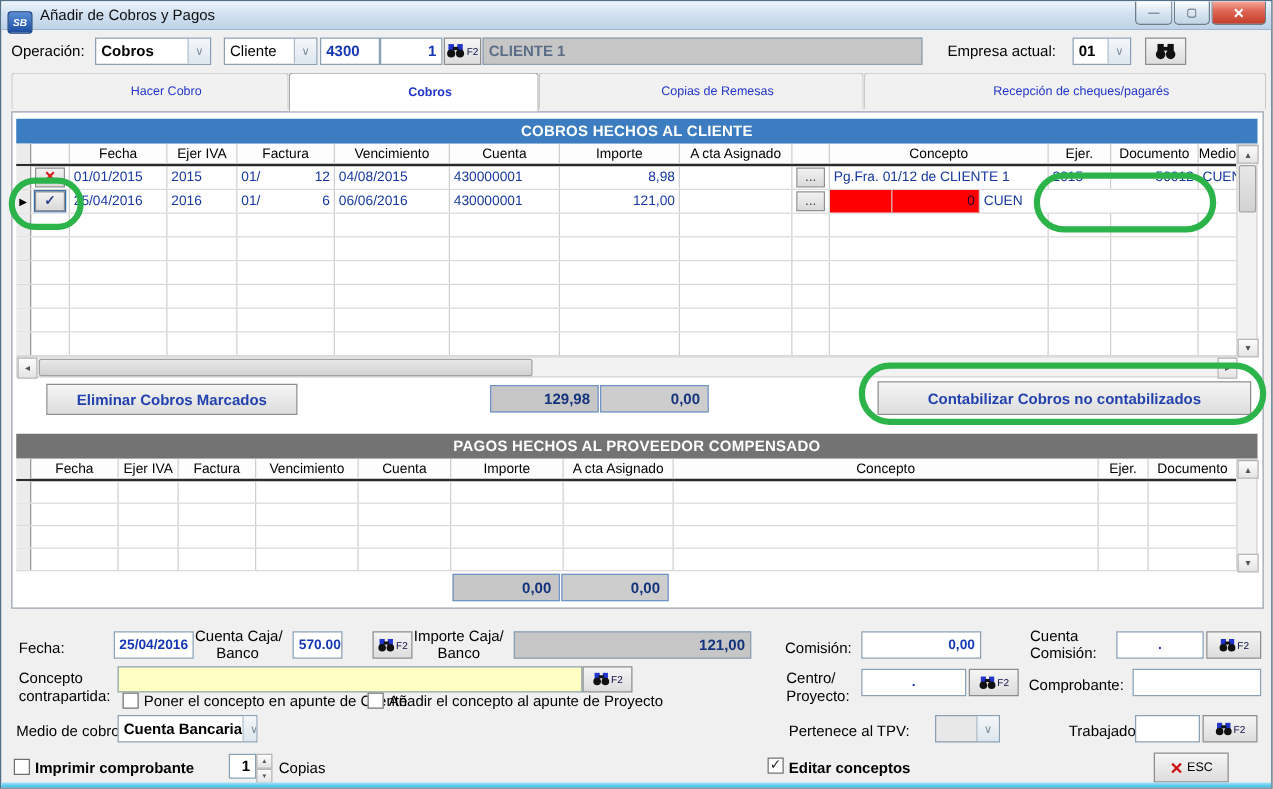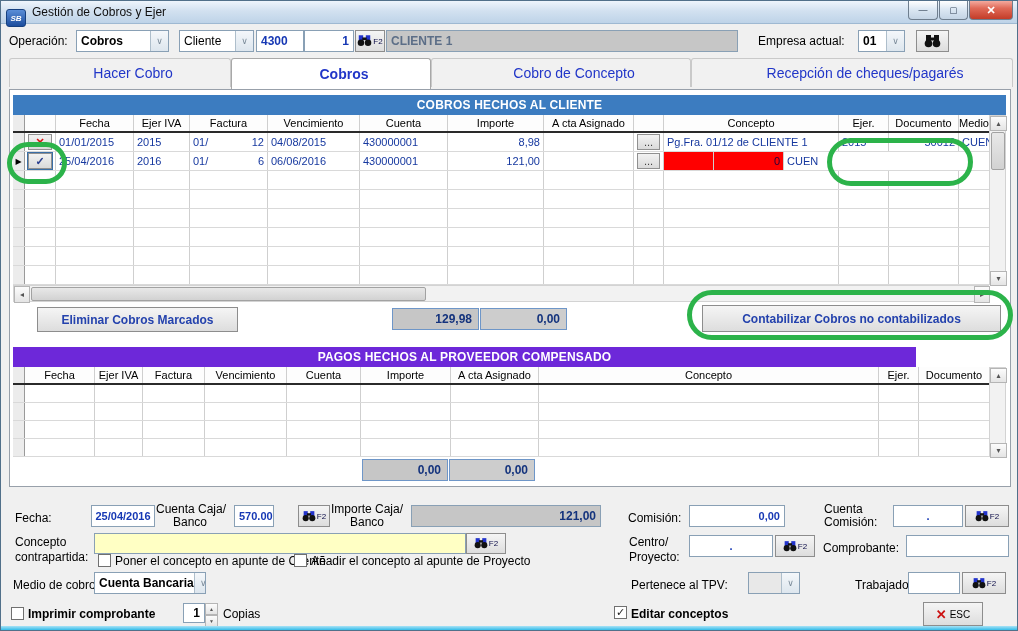--- a/index.html
+++ b/index.html
@@ -16,21 +16,21 @@
   .lbl{color:#000;font-size:12px;white-space:nowrap;}
   .field{background:#fff;border:1px solid #89a0b5;display:flex;align-items:center;padding:0 4px;height:22px;font-size:12px;overflow:hidden;white-space:nowrap;}
   .blue{color:#1638b4;font-weight:bold;}
   .dd{justify-content:space-between;padding-right:0;}
   .dd-arrow{width:17px;height:100%;border-left:1px solid #aebecb;background:linear-gradient(#f4f7fa,#dde6ee);color:#7a8a98;display:flex;align-items:center;justify-content:center;font-size:9px;flex:0 0 auto;}
   .ro{background:#c6c6c6;color:#5c6e87;font-weight:bold;}
   .btn{background:linear-gradient(#f5f5f5,#dddddd);border:1px solid #8d8d8d;display:flex;align-items:center;justify-content:center;}
   .btn-blue{color:#2442ad;font-weight:bold;font-size:12px;}
   .binoc-f2{font-size:8px;color:#0a0a46;margin-left:1px;}
   
-  .tab{top:57px;height:29px;display:flex;align-items:center;justify-content:center;color:#2136c8;font-size:14px;background:#f1f1f1;border:1px solid #c9c9c9;border-bottom:none;border-radius:3px 3px 0 0;padding-left:26px;}
+  .tab{top:57px;height:29px;display:flex;align-items:center;justify-content:center;color:#2136c8;font-size:10px;background:#f1f1f1;border:1px solid #c9c9c9;border-bottom:none;border-radius:3px 3px 0 0;padding-left:26px;}
   .tab.active{background:#fff;font-weight:bold;border-color:#a8a8a8;height:31px;z-index:3;}
   
   .panel{left:8px;top:88px;width:1002px;height:398px;background:#fff;border:1px solid #98a0aa;}
   .sec-head{height:20px;display:flex;align-items:center;justify-content:center;color:#fff;font-weight:bold;font-size:12px;letter-spacing:.2px;}
   .colhead{display:flex;border-bottom:2px solid #2a2a2a;background:#fdfdfd;}
   .colhead .cell{justify-content:center;color:#000;padding:0 1px;}
   .cell{border-right:1px solid #cfcfcf;display:flex;align-items:center;padding:0 3px;font-size:11px;color:#16389f;overflow:hidden;white-space:nowrap;height:100%;box-sizing:border-box;flex:0 0 auto;}
   .grid-row{display:flex;height:19px;border-bottom:1px solid #d9d9d9;box-sizing:border-box;}
   .markcell{background:#ececec;border-right:1px solid #9a9a9a;padding:0;justify-content:center;color:#000;font-size:8px;}
   .num{justify-content:flex-end;}
@@ -51,21 +51,21 @@
   .bottom-strip{left:0;bottom:0;width:100%;height:4px;background:linear-gradient(#a8e2f6,#35bde9);}
   .binsvg{flex:0 0 auto;}
 </style>
 </head>
 <body>
 
 <div class="window">
 
   <div class="a titlebar">
     <div class="app-icon">SB</div>
-    <div class="title-text">Gestión de Cobros y Ejer</div>
+    <div class="title-text">Añadir de Cobros y Pagos</div>
   </div>
   <div class="a win-btn" style="left:907px;width:30px;">
       <span>—</span>
     </div>
   <div class="a win-btn" style="left:938px;width:29px;">
       <span>▢</span>
     </div>
   <div class="a win-btn win-close" style="left:968px;width:44px;">
       <span>✕</span>
     </div>
@@ -107,21 +107,21 @@
       </svg>
   </div>
 
   <div class="a tab" style="left:8px;width:222px;">
       <span>Hacer Cobro</span>
     </div>
   <div class="a tab active" style="left:230px;width:200px;">
       <span>Cobros</span>
     </div>
   <div class="a tab" style="left:430px;width:260px;">
-      <span>Cobro de Concepto</span>
+      <span>Copias de Remesas</span>
     </div>
   <div class="a tab" style="left:690px;width:322px;">
       <span>Recepción de cheques/pagarés</span>
     </div>
 
   <div class="a panel">
 
     <div class="a sec-head" style="left:3px;top:5px;width:993px;background:#3c7cc0;">COBROS HECHOS AL CLIENTE</div>
     <div class="a colhead" style="left:3px;top:25px;width:976px;height:18px;">
       <div class="cell markcell" style="width:12px;"></div>
@@ -304,21 +304,21 @@
       <div class="a sb-btn" style="left:0;top:0;width:16px;height:17px;">◂</div>
       <div class="a sb-thumb" style="left:17px;top:1px;width:395px;height:14px;"></div>
       <div class="a sb-btn" style="left:960px;top:0;width:16px;height:17px;">▸</div>
     </div>
 
     <div class="a btn btn-blue" style="left:27px;top:217px;width:201px;height:25px;">Eliminar Cobros Marcados</div>
     <div class="a total-box" style="left:382px;top:218px;width:87px;">129,98</div>
     <div class="a total-box" style="left:470px;top:218px;width:87px;background:#cdcdcd;">0,00</div>
     <div class="a btn btn-blue" style="left:692px;top:215px;width:299px;height:27px;">Contabilizar Cobros no contabilizados</div>
 
-    <div class="a sec-head" style="left:3px;top:257px;width:903px;background:#6d28d9;text-align:center;">PAGOS HECHOS AL PROVEEDOR COMPENSADO</div>
+    <div class="a sec-head" style="left:3px;top:257px;width:993px;background:#737373;text-align:center;">PAGOS HECHOS AL PROVEEDOR COMPENSADO</div>
     <div class="a colhead" style="left:3px;top:277px;width:976px;height:18px;">
       <div class="cell markcell" style="width:12px;"></div>
       <div class="cell" style="width:70px;">Fecha</div>
       <div class="cell" style="width:48px;">Ejer IVA</div>
       <div class="cell" style="width:62px;">Factura</div>
       <div class="cell" style="width:82px;">Vencimiento</div>
       <div class="cell" style="width:74px;">Cuenta</div>
       <div class="cell" style="width:90px;">Importe</div>
       <div class="cell" style="width:88px;">A cta Asignado</div>
       <div class="cell" style="width:340px;">Concepto</div>

